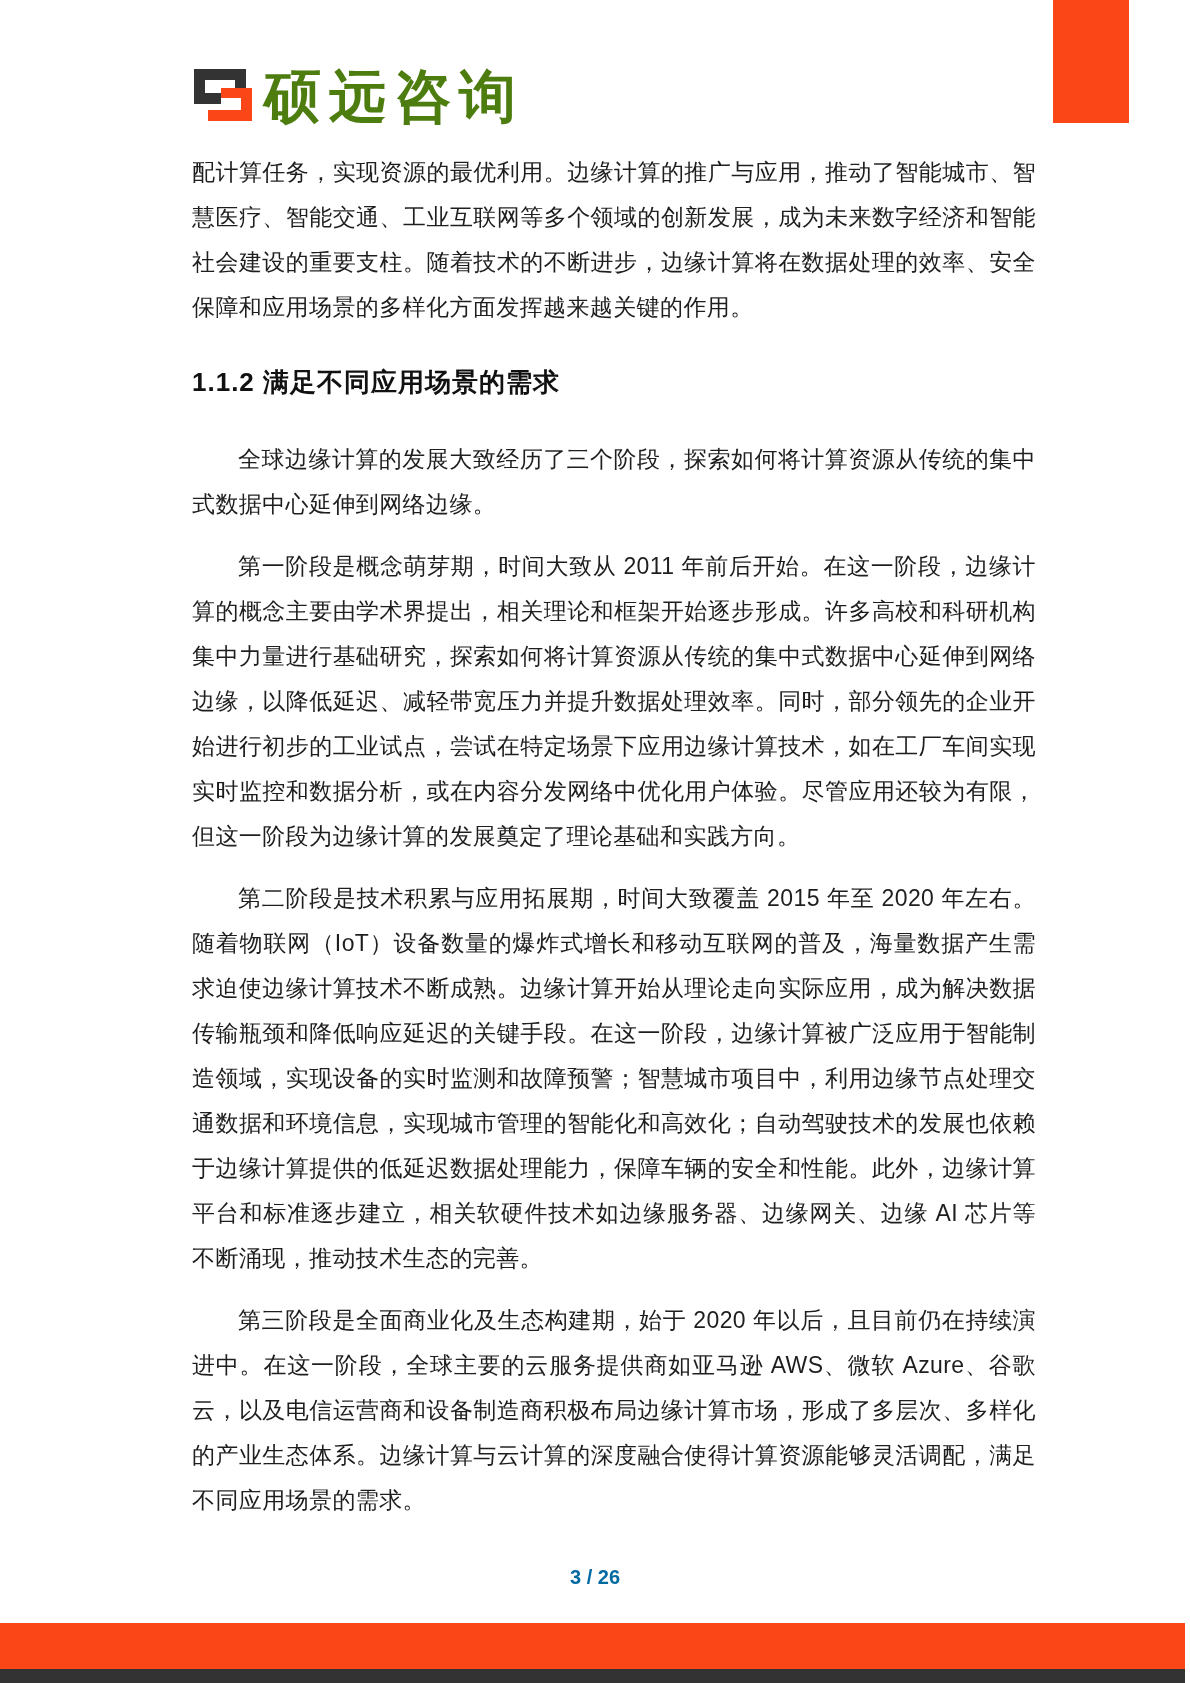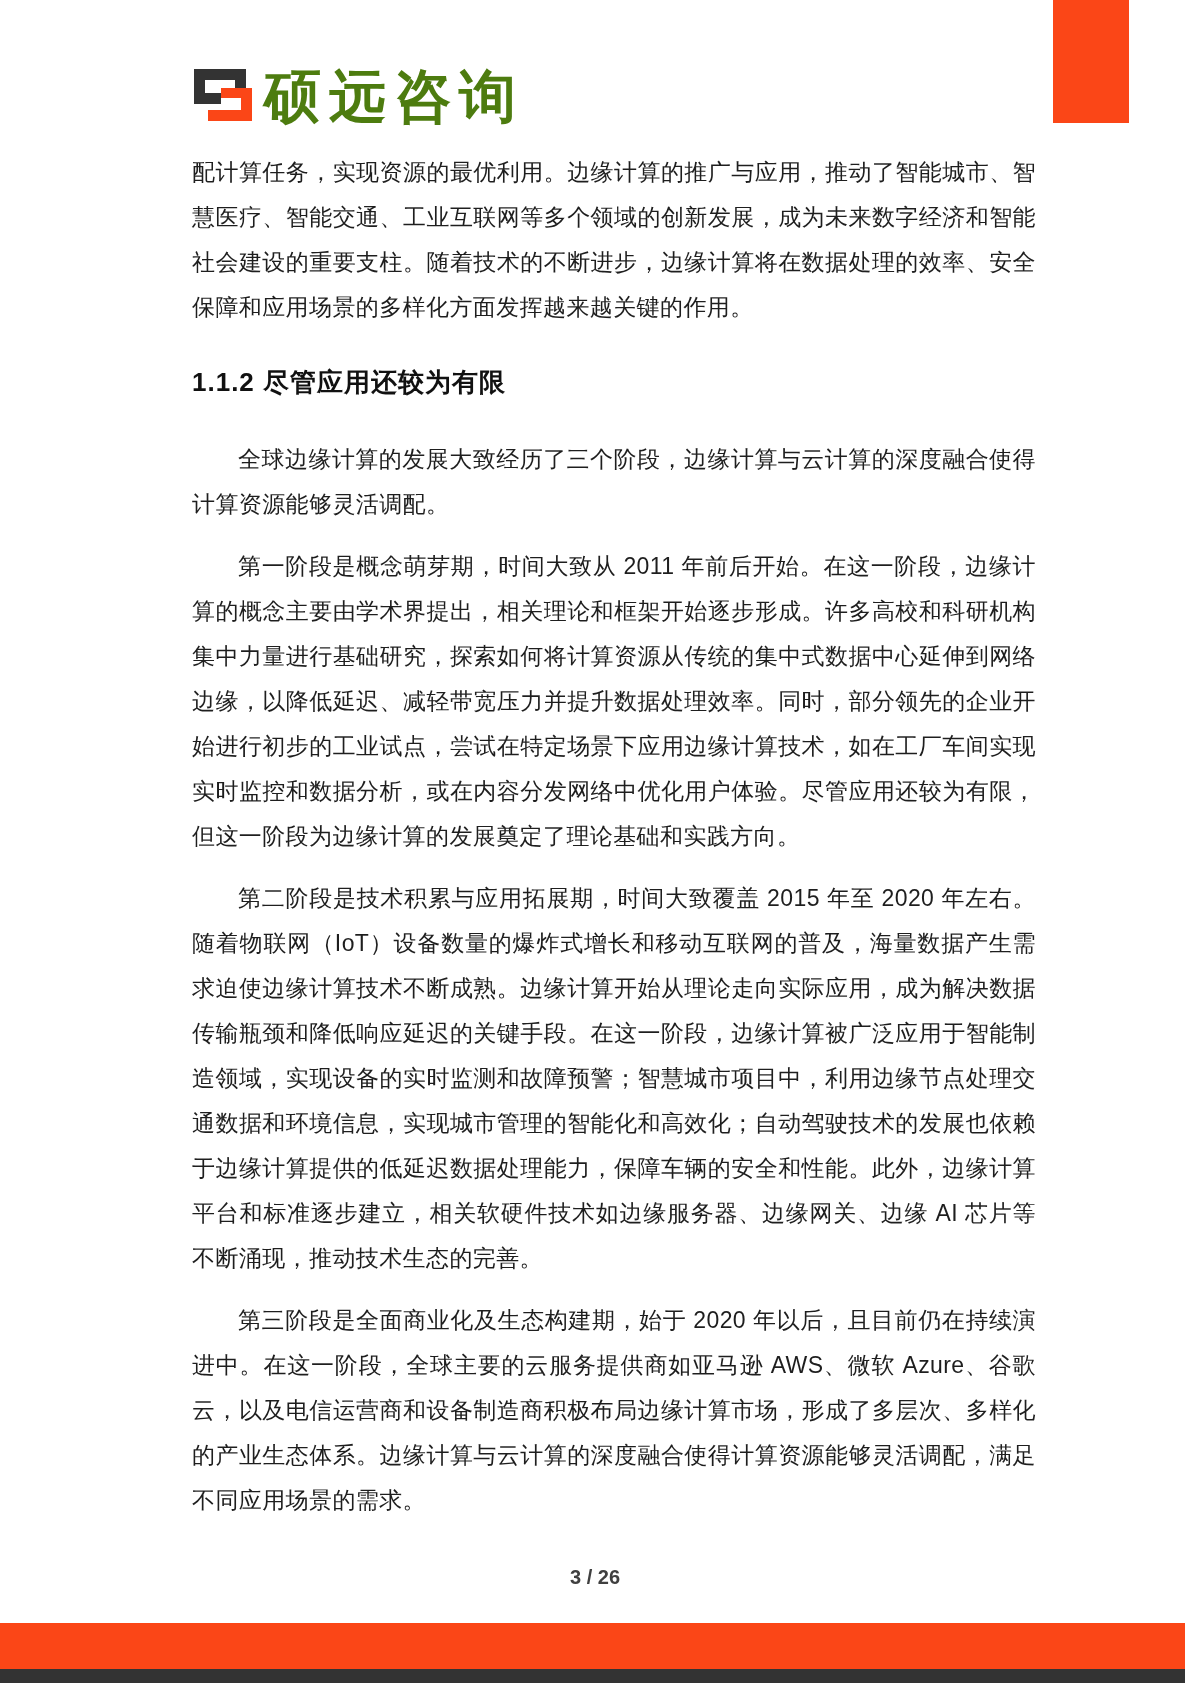--- a/index.html
+++ b/index.html
@@ -63,21 +63,21 @@
     text-align:left;
   }
 
   
   .page-number{
     position:absolute;
     left:0;top:1564px;width:1190px;
     text-align:center;
     font-size:20px;line-height:26px;
     font-weight:bold;
-    color:#404040;
+    color:#0369a1;
   }
   .footer-bar-accent{
     position:absolute;
     left:0;top:1623px;
     width:1185px;height:46px;
     background:var(--accent,#FB4617);
   }
   .footer-bar-dark{
     position:absolute;
     left:0;top:1669px;
@@ -100,22 +100,22 @@
       <div class="li-d li-d4"></div>
       <div class="li-o li-o1"></div>
       <div class="li-o li-o2"></div>
       <div class="li-o li-o3"></div>
     </div>
     <div class="logo-text">硕远咨询</div>
   </div>
 
   <div class="content">
     <p>配计算任务，实现资源的最优利用。边缘计算的推广与应用，推动了智能城市、智慧医疗、智能交通、工业互联网等多个领域的创新发展，成为未来数字经济和智能社会建设的重要支柱。随着技术的不断进步，边缘计算将在数据处理的效率、安全保障和应用场景的多样化方面发挥越来越关键的作用。</p>
-    <h2 class="section-heading">1.1.2 尽管应用还较为有限</h2>
-    <p class="indent">全球边缘计算的发展大致经历了三个阶段，边缘计算与云计算的深度融合使得计算资源能够灵活调配。</p>
+    <h2 class="section-heading">1.1.2 满足不同应用场景的需求</h2>
+    <p class="indent">全球边缘计算的发展大致经历了三个阶段，探索如何将计算资源从传统的集中式数据中心延伸到网络边缘。</p>
     <p class="indent">第一阶段是概念萌芽期，时间大致从 2011 年前后开始。在这一阶段，边缘计算的概念主要由学术界提出，相关理论和框架开始逐步形成。许多高校和科研机构集中力量进行基础研究，探索如何将计算资源从传统的集中式数据中心延伸到网络边缘，以降低延迟、减轻带宽压力并提升数据处理效率。同时，部分领先的企业开始进行初步的工业试点，尝试在特定场景下应用边缘计算技术，如在工厂车间实现实时监控和数据分析，或在内容分发网络中优化用户体验。尽管应用还较为有限，但这一阶段为边缘计算的发展奠定了理论基础和实践方向。</p>
     <p class="indent">第二阶段是技术积累与应用拓展期，时间大致覆盖 2015 年至 2020 年左右。随着物联网（IoT）设备数量的爆炸式增长和移动互联网的普及，海量数据产生需求迫使边缘计算技术不断成熟。边缘计算开始从理论走向实际应用，成为解决数据传输瓶颈和降低响应延迟的关键手段。在这一阶段，边缘计算被广泛应用于智能制造领域，实现设备的实时监测和故障预警；智慧城市项目中，利用边缘节点处理交通数据和环境信息，实现城市管理的智能化和高效化；自动驾驶技术的发展也依赖于边缘计算提供的低延迟数据处理能力，保障车辆的安全和性能。此外，边缘计算平台和标准逐步建立，相关软硬件技术如边缘服务器、边缘网关、边缘 AI 芯片等不断涌现，推动技术生态的完善。</p>
     <p class="indent">第三阶段是全面商业化及生态构建期，始于 2020 年以后，且目前仍在持续演进中。在这一阶段，全球主要的云服务提供商如亚马逊 AWS、微软 Azure、谷歌云，以及电信运营商和设备制造商积极布局边缘计算市场，形成了多层次、多样化的产业生态体系。边缘计算与云计算的深度融合使得计算资源能够灵活调配，满足不同应用场景的需求。</p>
   </div>
 
   <div class="page-number">3 / 26</div>
   <div class="footer-bar-accent"></div>
   <div class="footer-bar-dark"></div>
 
 </div>

